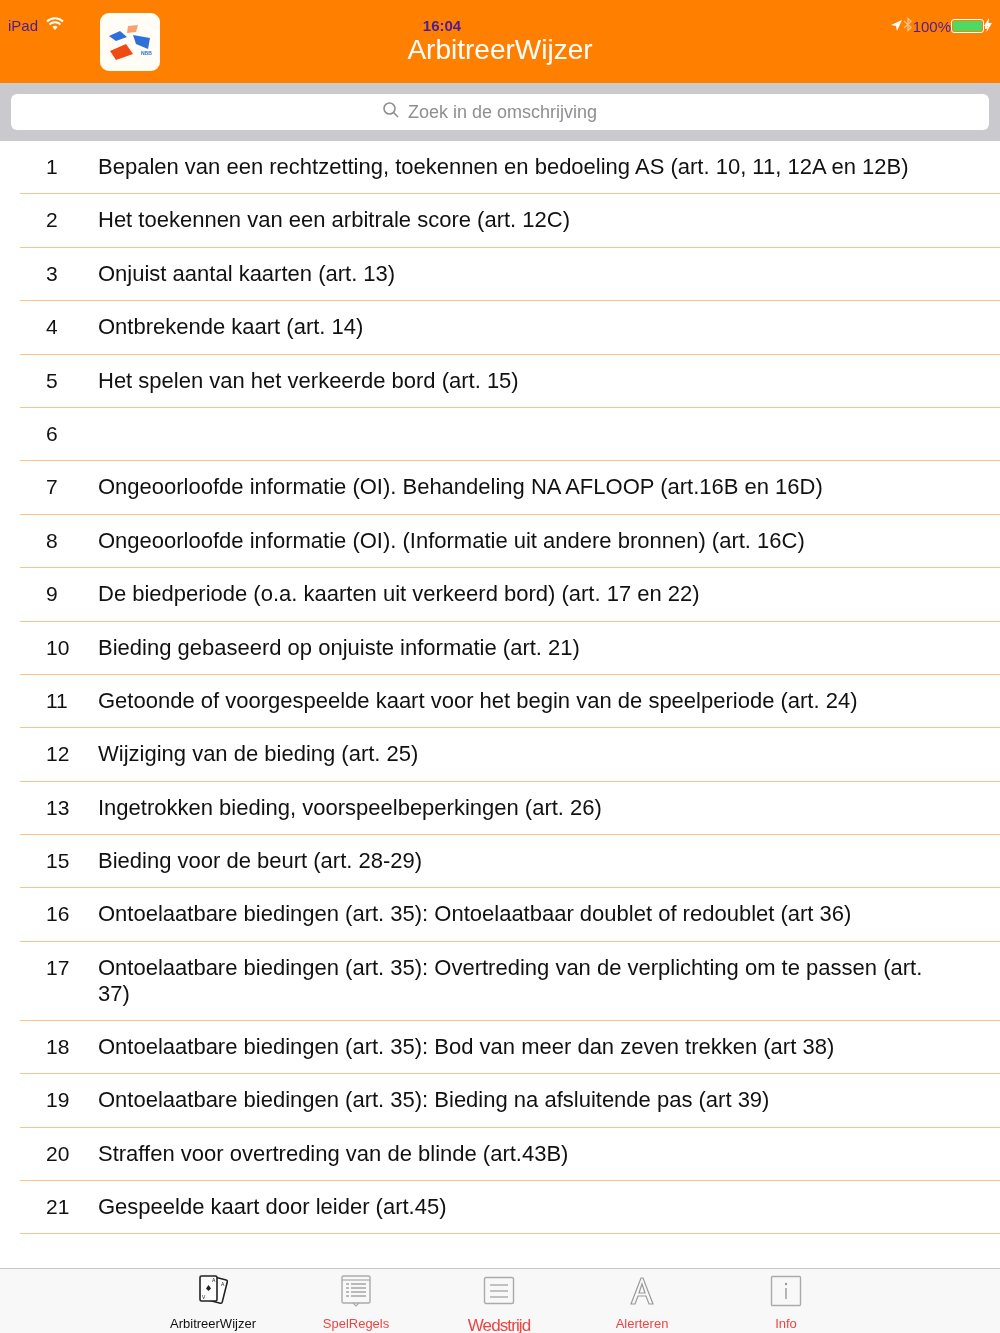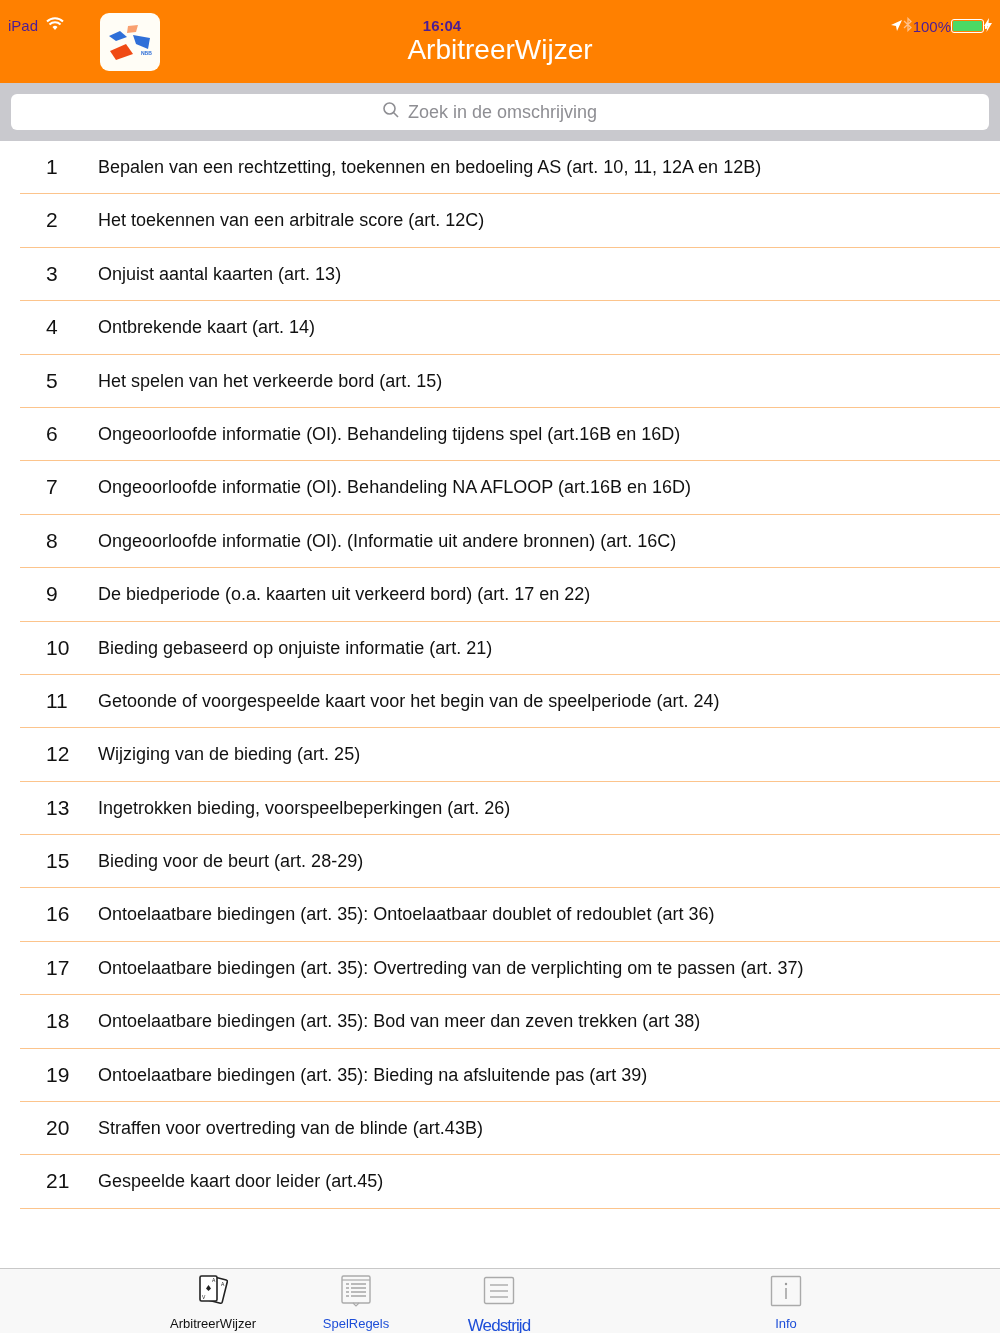--- a/index.html
+++ b/index.html
@@ -19,26 +19,26 @@
   .nav-title { position: absolute; left: 0; width: 1000px; top: 34px; text-align: center; color: #fff; font-size: 28px; }
 
   .search-wrap { position: absolute; left: 0; top: 83px; width: 1000px; height: 58px; background: #c9c9ce; }
   .search-field { position: absolute; left: 11px; top: 11px; width: 978px; height: 36px; background: #fff; border-radius: 6px; display: flex; align-items: center; justify-content: center; gap: 8px; color: #8e8e93; font-size: 18px; }
   .search-field input { border: none; outline: none; background: transparent; font-size: 18px; color: #0f766e; font-family: "Liberation Sans", sans-serif; width: 210px; }
   .search-field input::placeholder { color: #8e8e93; }
 
   .list { position: absolute; left: 0; top: 141px; width: 1000px; height: 1127px; overflow: hidden; }
   .row { display: flex; align-items: flex-start; margin-left: 20px; border-bottom: 1.5px solid #fcc48c; padding: 13px 40px 13px 0; min-height: 53.4px; }
   .row-num { width: 78px; flex: 0 0 78px; font-size: 21px; color: #111; padding-left: 26px; line-height: 26px; }
-  .row-text { font-size: 18px; color: #111; line-height: 26px; }
+  .row-text { font-size: 22px; color: #111; line-height: 26px; }
 
   .tabbar { position: absolute; left: 0; top: 1268px; width: 1000px; height: 65px; background: #f8f8f8; border-top: 1px solid #c8c8c8; }
   .tab { position: absolute; top: 4px; width: 140px; text-align: center; }
   .tab-icon { height: 36px; display: flex; justify-content: center; align-items: center; }
-  .tab-label { font-size: 13px; color: #1d4ed8; margin-top: 7px; }
+  .tab-label { font-size: 13px; color: #ef4444; margin-top: 7px; }
   .tab.active .tab-label { color: #111; }
   .tab-label.condensed { font-size: 17px; letter-spacing: -0.9px; }
 </style>
 </head>
 <body>
 
 <div class="header">
   <div class="status-bar">
     <div class="status-left">
       <span>iPad</span>
@@ -114,21 +114,20 @@
     <div class="row">
       <div class="row-num">4</div>
       <div class="row-text">Ontbrekende kaart (art. 14)</div>
     </div>
     <div class="row">
       <div class="row-num">5</div>
       <div class="row-text">Het spelen van het verkeerde bord (art. 15)</div>
     </div>
     <div class="row">
       <div class="row-num">6</div>
-      <div class="row-text">Ongeoorloofde informatie (OI). Behandeling tijdens spel (art.16B en 16D)</div>
     </div>
     <div class="row">
       <div class="row-num">7</div>
       <div class="row-text">Ongeoorloofde informatie (OI). Behandeling NA AFLOOP (art.16B en 16D)</div>
     </div>
     <div class="row">
       <div class="row-num">8</div>
       <div class="row-text">Ongeoorloofde informatie (OI). (Informatie uit andere bronnen) (art. 16C)</div>
     </div>
     <div class="row">
@@ -221,20 +220,28 @@
         <rect x="1.5" y="1.5" width="29" height="26" rx="1.5" fill="none" stroke="#aaa" stroke-width="1.4"></rect>
         <g stroke="#aaa" stroke-width="1.4">
           <line x1="7" y1="9" x2="25" y2="9"></line>
           <line x1="7" y1="15" x2="25" y2="15"></line>
           <line x1="7" y1="21" x2="25" y2="21"></line>
         </g>
       </svg>
     </div>
     <div class="tab-label condensed">Wedstrijd Reglement</div>
   </div>
+  <div class="tab" style="left:572px">
+    <div class="tab-icon">
+      <svg width="30" height="32" viewBox="0 0 30 32">
+        <path d="M4 29 L14 3 L16 3 L26 29 L22 29 L19 21 L11 21 L8 29 Z M12 18 L18 18 L15 9 Z" fill="none" stroke="#999" stroke-width="1.2"></path>
+      </svg>
+    </div>
+    <div class="tab-label">Alerteren</div>
+  </div>
   <div class="tab" style="left:716px">
     <div class="tab-icon">
       <svg width="32" height="32" viewBox="0 0 32 32">
         <rect x="1.5" y="1.5" width="29" height="29" rx="1" fill="none" stroke="#aaa" stroke-width="1.4"></rect>
         <circle cx="16" cy="9" r="1.2" fill="#999"></circle>
         <line x1="16" y1="13" x2="16" y2="24" stroke="#999" stroke-width="1.4"></line>
       </svg>
     </div>
     <div class="tab-label">Info</div>
   </div>

